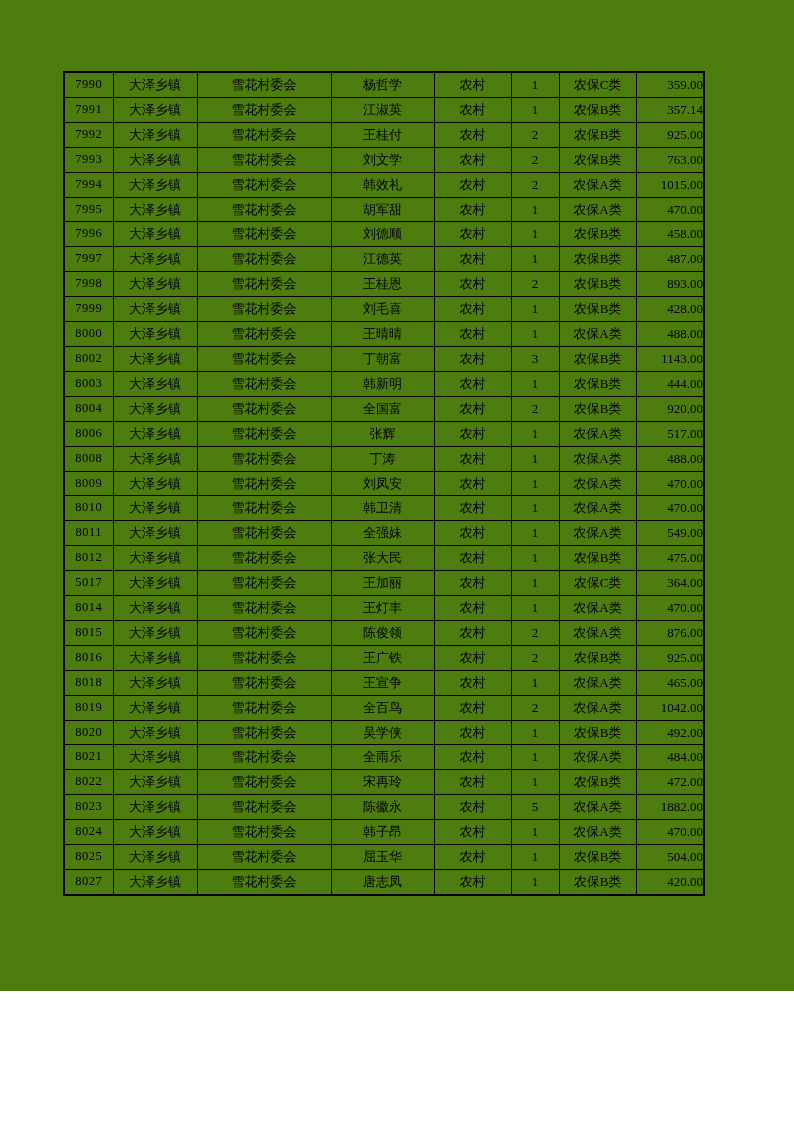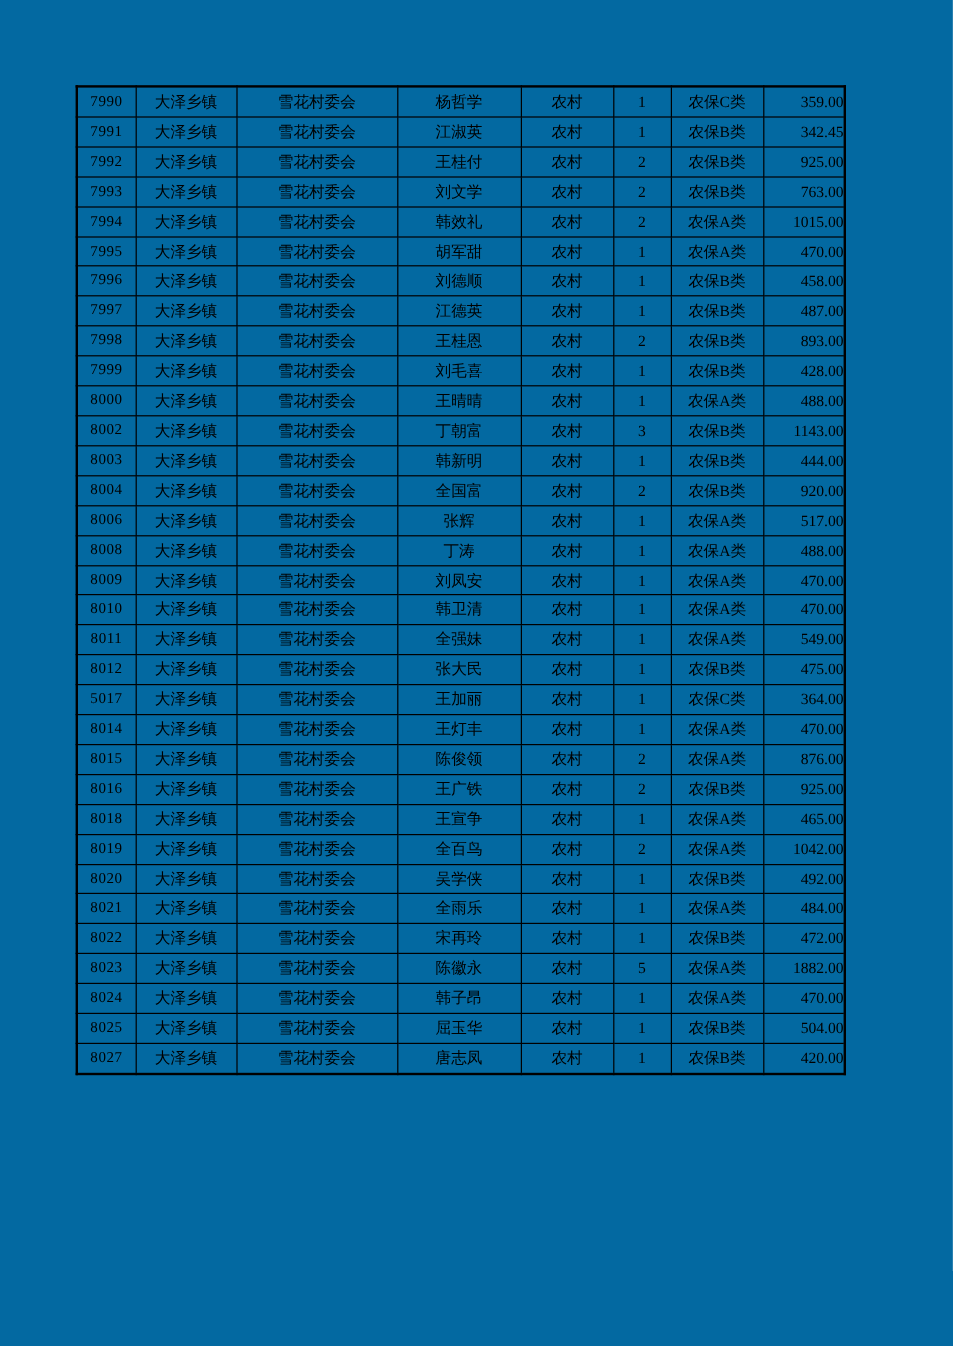--- a/index.html
+++ b/index.html
@@ -11,22 +11,22 @@
     height: 1122px;
     background: #ffffff;
     position: relative;
     font-family: "Liberation Serif", "DejaVu Serif", serif;
     color: #000000;
   }
   .page {
     position: absolute;
     left: 0; top: 0;
     width: 794px;
-    height: 1122px;
-    background: #0369a1;
+    height: 991px;
+    background: #4d7c0f;
     overflow: hidden;
   }
   .table-wrap {
     position: absolute;
     left: 63px;
     top: 71px;
   }
   table.data-table {
     border-collapse: collapse;
     table-layout: fixed;
@@ -80,21 +80,21 @@
             <td class="col-amount">359.00</td>
           </tr>
           <tr>
             <td class="col-seq">7991</td>
             <td class="col-town">大泽乡镇</td>
             <td class="col-village">雪花村委会</td>
             <td class="col-name">江淑英</td>
             <td class="col-type">农村</td>
             <td class="col-count">1</td>
             <td class="col-category">农保B类</td>
-            <td class="col-amount">342.45</td>
+            <td class="col-amount">357.14</td>
           </tr>
           <tr>
             <td class="col-seq">7992</td>
             <td class="col-town">大泽乡镇</td>
             <td class="col-village">雪花村委会</td>
             <td class="col-name">王桂付</td>
             <td class="col-type">农村</td>
             <td class="col-count">2</td>
             <td class="col-category">农保B类</td>
             <td class="col-amount">925.00</td>

